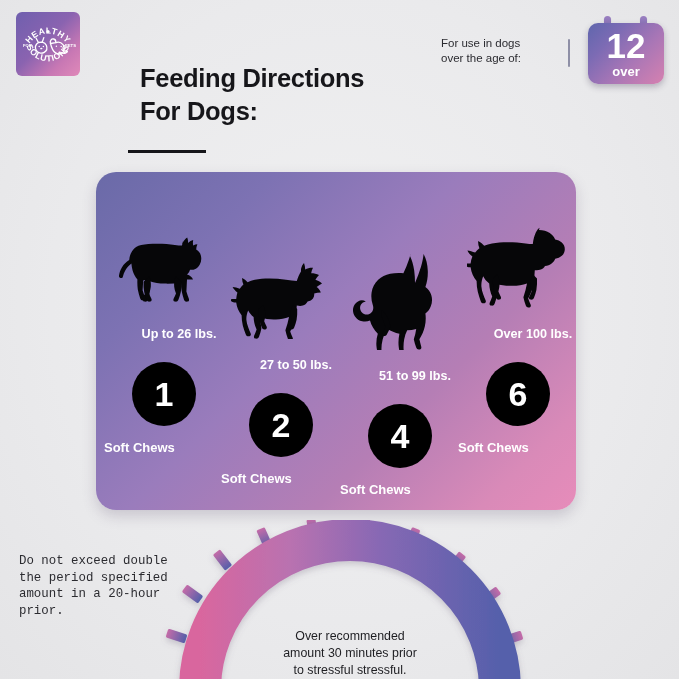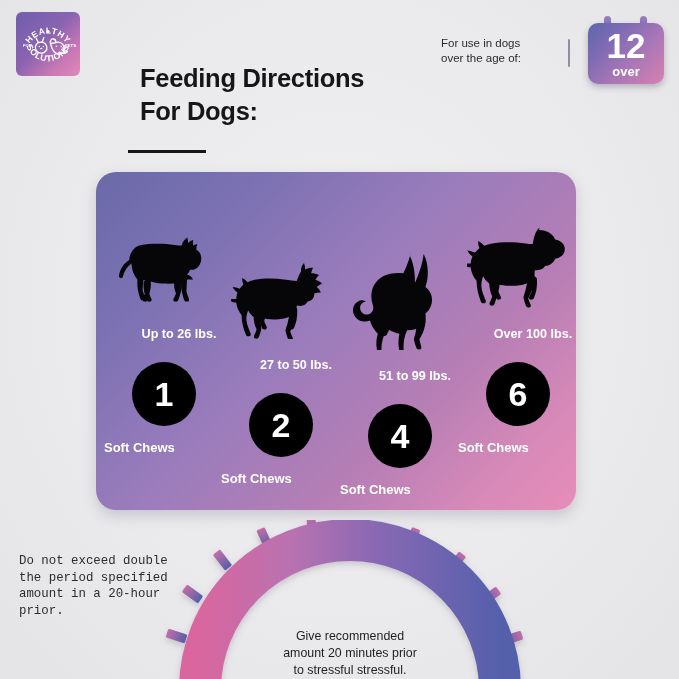--- a/index.html
+++ b/index.html
@@ -390,19 +390,19 @@
         <rect x="200" y="-1" width="9" height="20" rx="1.5" fill="url(#tickGrad)" transform="rotate(8 204.5 9)"></rect>
         <rect x="248" y="8" width="9" height="20" rx="1.5" fill="url(#tickGrad)" transform="rotate(22 252.5 18)"></rect>
         <rect x="292" y="32" width="9" height="20" rx="1.5" fill="url(#tickGrad)" transform="rotate(38 296.5 42)"></rect>
         <rect x="326" y="66" width="9" height="20" rx="1.5" fill="url(#tickGrad)" transform="rotate(54 330.5 76)"></rect>
         <rect x="348" y="108" width="9" height="20" rx="1.5" fill="url(#tickGrad)" transform="rotate(72 352.5 118)"></rect>
       </g>
 
       <path d="M 40 170 A 150 150 0 0 1 340 170" fill="none" stroke="url(#arcGrad)" stroke-width="42" filter="url(#arcShadow)"></path>
     </svg>
     <div class="arc-text">
-      <span>Give recommended</span>
-      <span>amount 20 minutes prior</span>
+      <span>Over recommended</span>
+      <span>amount 30 minutes prior</span>
       <span>to stressful stressful.</span>
     </div>
   </div>
 
 </div>
 
 </body></html>

